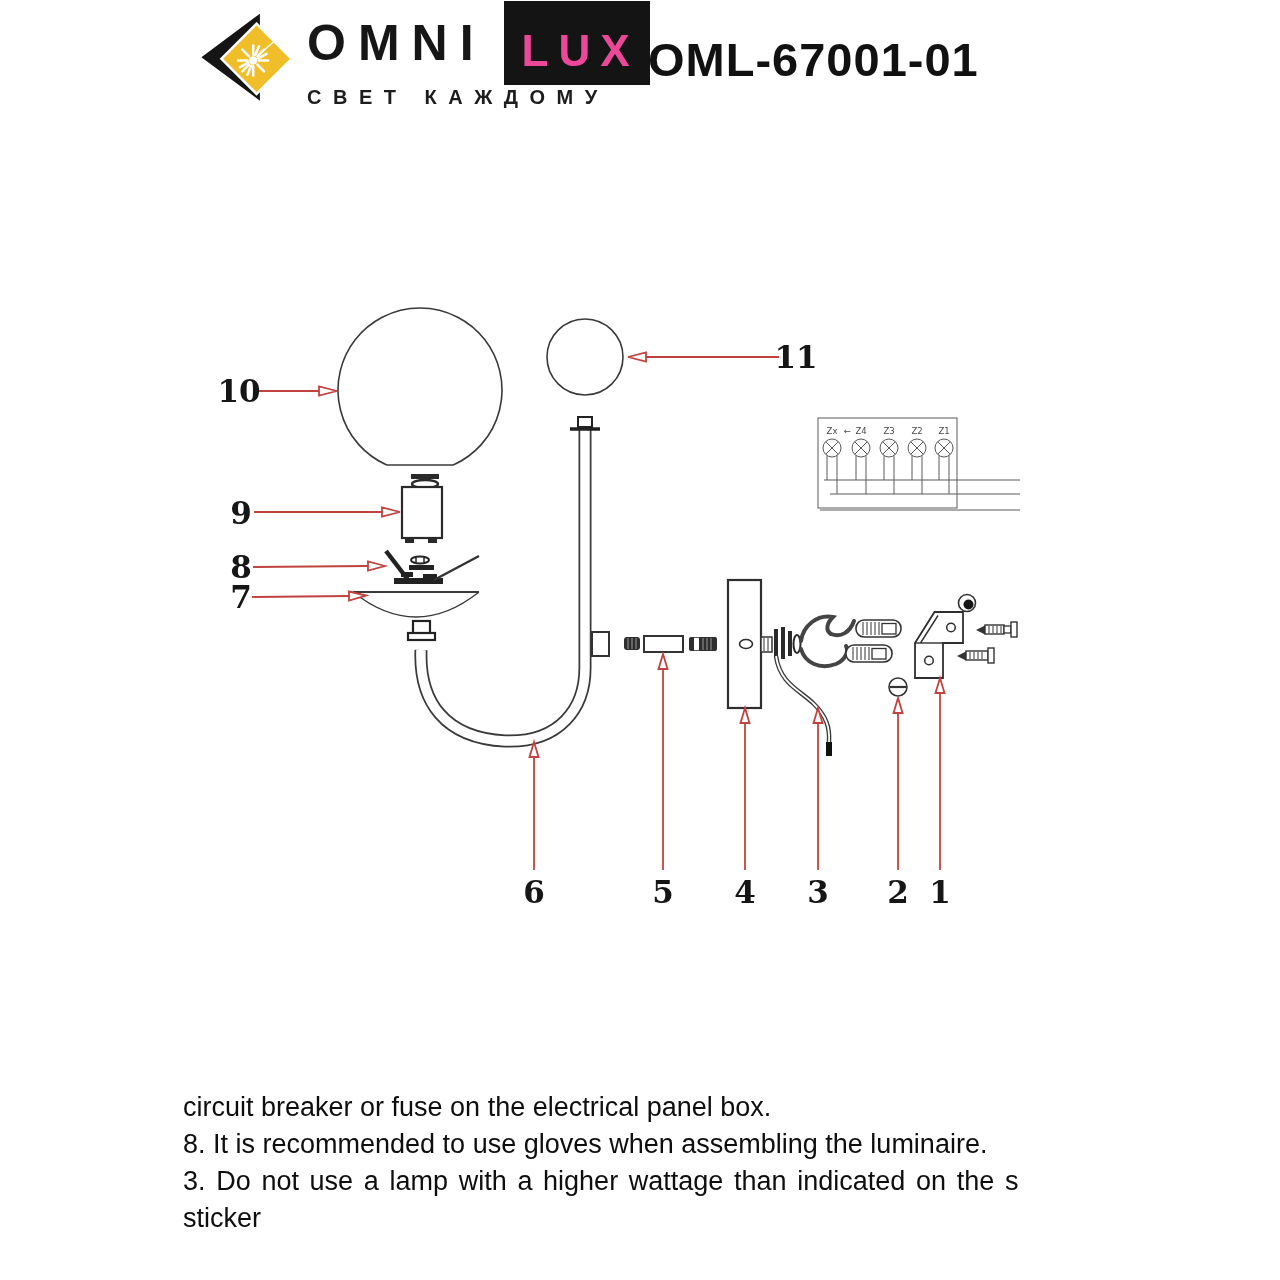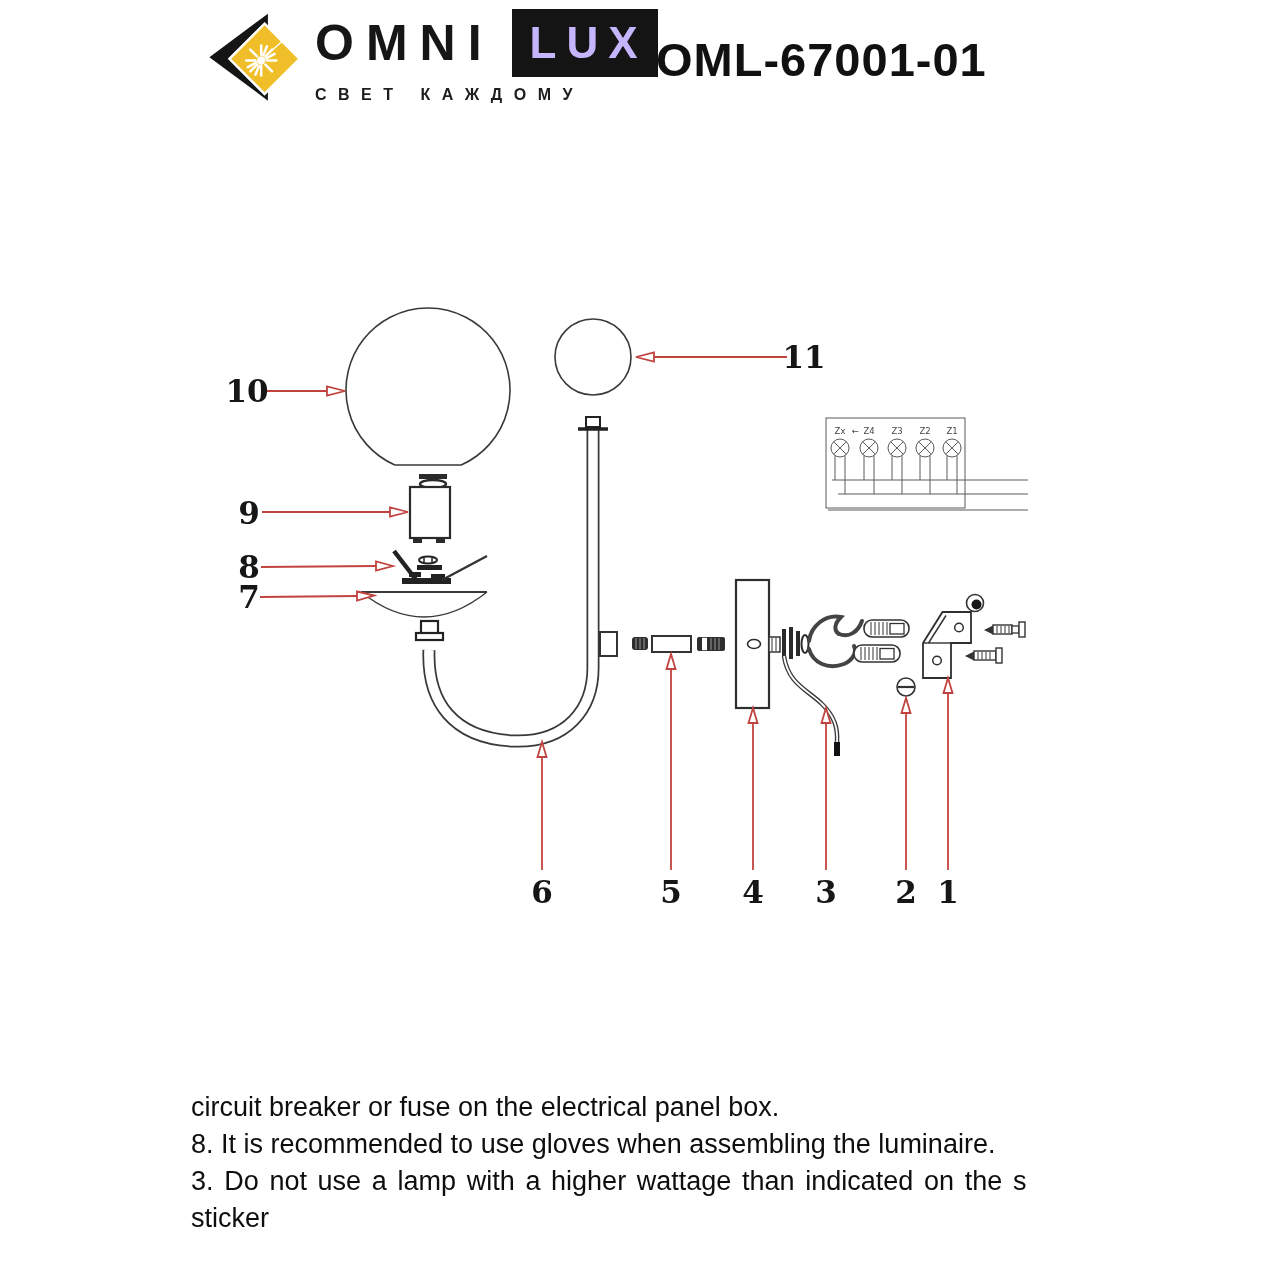--- a/index.html
+++ b/index.html
@@ -1,27 +1,27 @@
 <!DOCTYPE html>
 <html><head>
 <meta charset="utf-8">
 <style>
   html,body{margin:0;padding:0;background:#ffffff;}
   .page{position:relative;width:1020px;height:1280px;background:#ffffff;overflow:hidden;
-        font-family:"Liberation Sans",sans-serif;margin-left:8px;}
+        font-family:"Liberation Sans",sans-serif;}
   
   .header{position:absolute;left:183px;top:8px;width:920px;height:110px;display:flex;}
   .logo{display:flex;align-items:flex-start;}
   .logo-icon{width:112px;height:100px;flex:0 0 auto;}
   .logo-text{margin-left:12px;}
   .logo-row{display:flex;align-items:center;gap:18px;height:70px;}
   .omni{font-size:50px;font-weight:bold;letter-spacing:12px;color:#161616;line-height:1;}
-  .lux-box{display:inline-block;background:#141414;color:#c4b5fd;font-size:44px;font-weight:bold;
-           letter-spacing:10px;line-height:1;padding:12px 10px 12px 18px;}
-  .tagline{font-size:16px;font-weight:bold;letter-spacing:11.5px;color:#1d1d1d;margin-top:8px;white-space:nowrap;}
+  .lux-box{display:inline-block;background:#141414;color:#ec4899;font-size:44px;font-weight:bold;
+           letter-spacing:10px;line-height:1;padding:28px 10px 12px 18px;}
+  .tagline{font-size:20px;font-weight:bold;letter-spacing:11.5px;color:#1d1d1d;margin-top:8px;white-space:nowrap;}
   .model{position:absolute;left:648px;top:32px;font-size:47px;font-weight:bold;color:#111;
          letter-spacing:1px;white-space:nowrap;}
   
   .diagram-svg{position:absolute;left:0;top:0;width:1280px;height:1060px;}
   
   .instructions{position:absolute;left:183px;top:1089px;width:906px;font-size:27px;color:#0e0e0e;
                 line-height:37px;}
   .instructions p{margin:0;padding:0;}
   .inst-line{display:block;}
   .stretch{text-align:justify;text-align-last:justify;}

